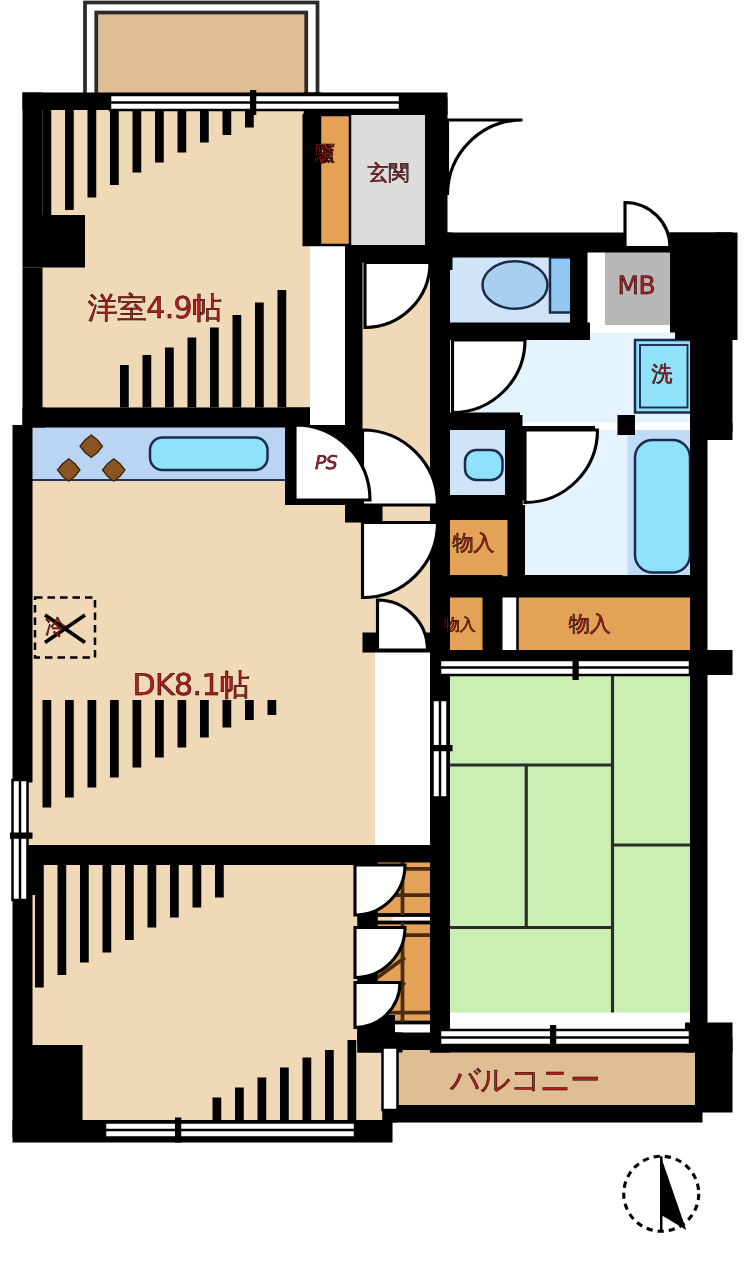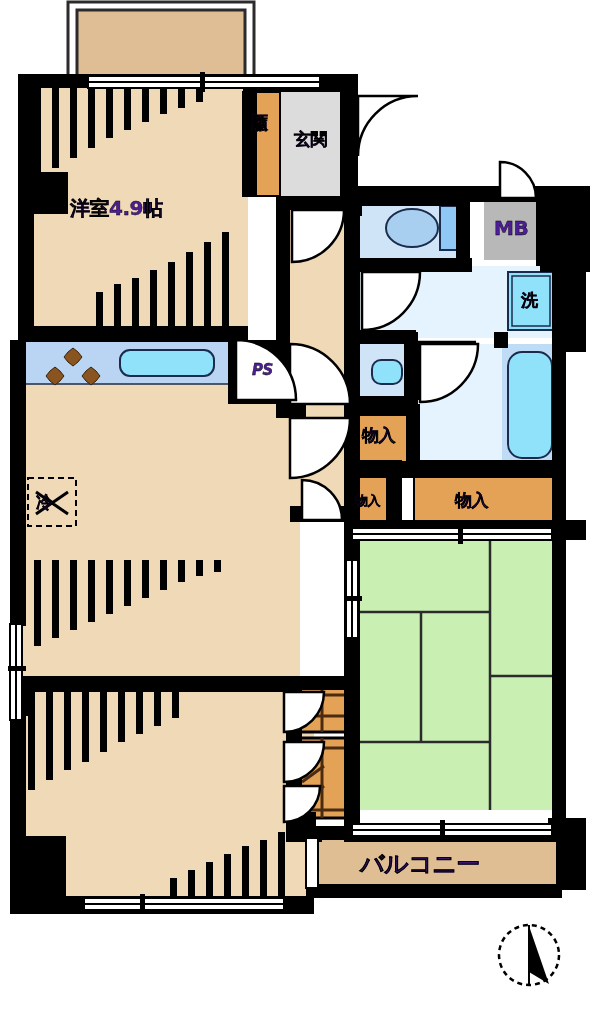--- a/index.html
+++ b/index.html
@@ -17,29 +17,30 @@
     position: relative;
     width: 600px;
     height: 1016px;
     background: #ffffff;
   }
   #plan svg {
     display: block;
   }
   .lbl {
     position: absolute;
-    font-weight: bold;
-    color: #4c1d95;
+    font-weight: normal;
+    color: #b91c1c;
     white-space: nowrap;
     letter-spacing: -0.5px;
     line-height: 1;
     -webkit-text-stroke: 0.4px #000;
   }
   .lbl-room {
-    font-size: 20px;
+    font-size: 24px;
+    margin-top: 36px;
   }
   .lbl-small {
     font-size: 17px;
   }
   .lbl-tiny {
     font-size: 13px;
   }
   .lbl-vert {
     writing-mode: vertical-rl;
     text-orientation: upright;
@@ -401,20 +402,21 @@
 
     <g>
       <circle cx="529" cy="955" r="30" fill="#ffffff" stroke="#000000" stroke-width="2.5" stroke-dasharray="5 4"></circle>
       <line x1="529" y1="925" x2="529" y2="985" stroke="#000000" stroke-width="2"></line>
       <path d="M529 926 L549 984 L529 972 Z" fill="#000000"></path>
     </g>
   </svg>
 
   <div class="lbl lbl-room" style="left:70px; top:198px;">洋室4.9帖</div>
 
+  <div class="lbl lbl-room" style="left:106px; top:500px;">DK8.1帖</div>
 
 
 
   <div class="lbl lbl-small" style="left:294px; top:131px;">玄関</div>
 
   <div class="lbl lbl-vert" style="left:252px; top:102px;">下駄箱</div>
 
   <div class="lbl lbl-mb" style="left:494px; top:218px;">MB</div>
 
   <div class="lbl lbl-ps" style="left:252px; top:363px;">PS</div>

